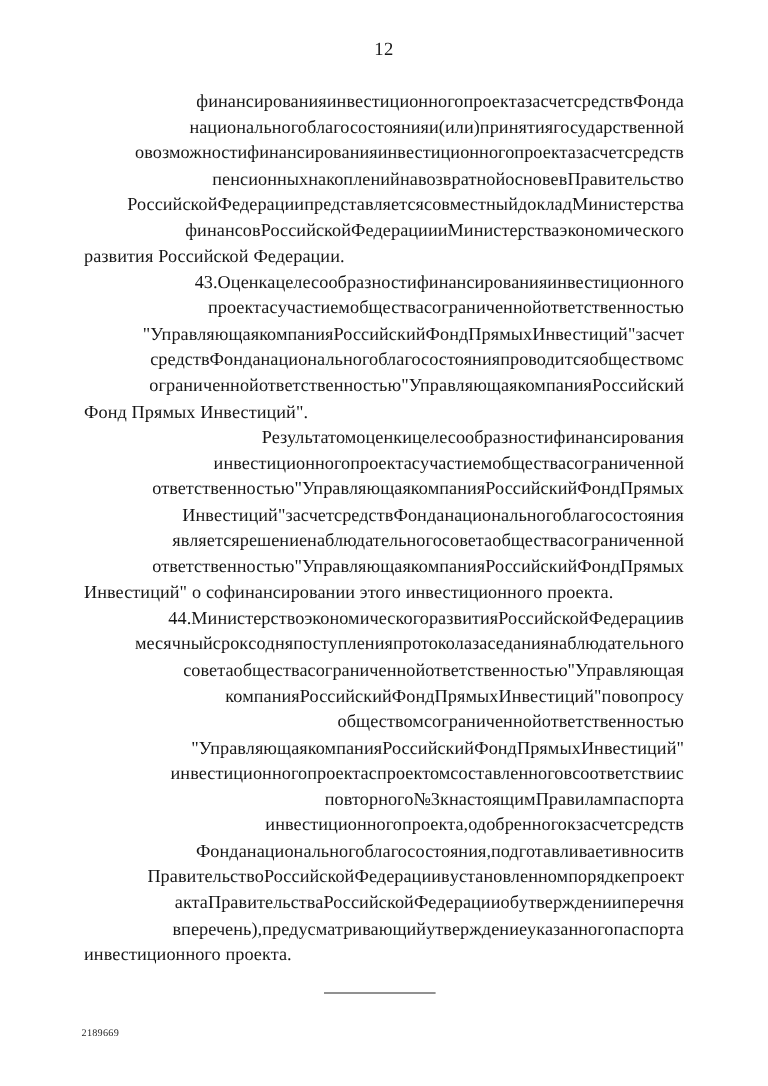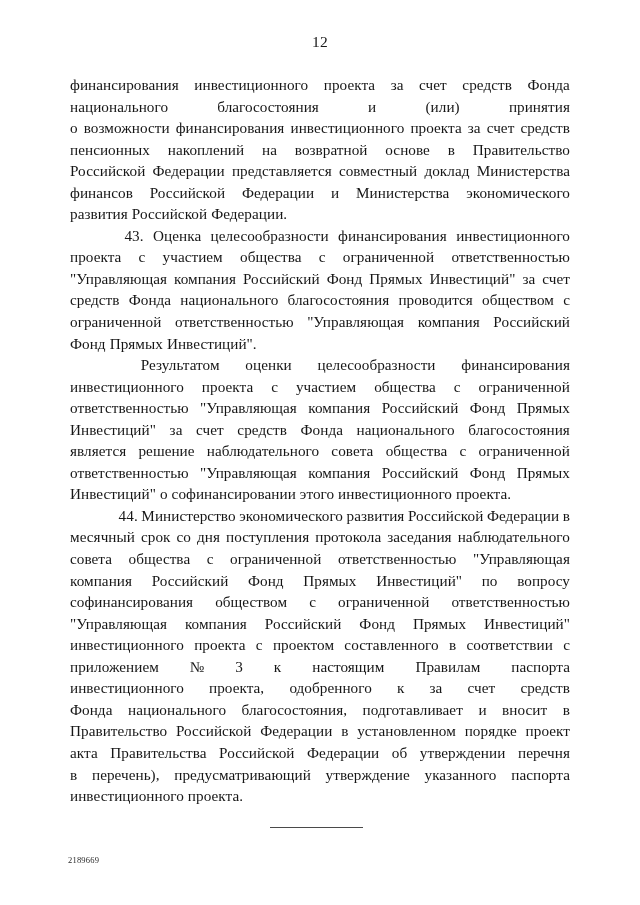--- a/index.html
+++ b/index.html
@@ -50,21 +50,21 @@
     text-align-last: justify;
     white-space: nowrap;
     letter-spacing: 0.05px;
   }
   
   .ln > span.w {
     display: inline-block;
   }
   .ln.j {
     display: flex;
-    justify-content: space-between;
+    justify-content: flex-end;
   }
   .ln.j.lead {
     justify-content: flex-start;
   }
   .ln.j.lead > .w { margin-right: 4px; }
   .indent-box {
     display: inline-block;
     width: 45px;
   }
   .rule {
@@ -103,20 +103,21 @@
           <span class="w">счет</span>
           <span class="w">средств</span>
           <span class="w">Фонда</span>
         </div>
         <div class="ln j">
           <span class="w">национального</span>
           <span class="w">благосостояния</span>
           <span class="w">и</span>
           <span class="w">(или)</span>
           <span class="w">принятия</span>
+          <span class="w">государственной</span>
         </div>
         <div class="ln j">
           <span class="w">о</span>
           <span class="w">возможности</span>
           <span class="w">финансирования</span>
           <span class="w">инвестиционного</span>
           <span class="w">проекта</span>
           <span class="w">за</span>
           <span class="w">счет</span>
           <span class="w">средств</span>
@@ -294,21 +295,20 @@
         <div class="ln j">
           <span class="w">компания</span>
           <span class="w">Российский</span>
           <span class="w">Фонд</span>
           <span class="w">Прямых</span>
           <span class="w">Инвестиций"</span>
           <span class="w">по</span>
           <span class="w">вопросу</span>
         </div>
         <div class="ln j">
-          <span class="w">софинансирования</span>
           <span class="w">обществом</span>
           <span class="w">с</span>
           <span class="w">ограниченной</span>
           <span class="w">ответственностью</span>
         </div>
         <div class="ln j">
           <span class="w">"Управляющая</span>
           <span class="w">компания</span>
           <span class="w">Российский</span>
           <span class="w">Фонд</span>
@@ -319,21 +319,21 @@
           <span class="w">инвестиционного</span>
           <span class="w">проекта</span>
           <span class="w">с</span>
           <span class="w">проектом</span>
           <span class="w">составленного</span>
           <span class="w">в</span>
           <span class="w">соответствии</span>
           <span class="w">с</span>
         </div>
         <div class="ln j">
-          <span class="w">приложением</span>
+          <span class="w">повторного</span>
           <span class="w">№</span>
           <span class="w">3</span>
           <span class="w">к</span>
           <span class="w">настоящим</span>
           <span class="w">Правилам</span>
           <span class="w">паспорта</span>
         </div>
         <div class="ln j">
           <span class="w">инвестиционного</span>
           <span class="w">проекта,</span>

